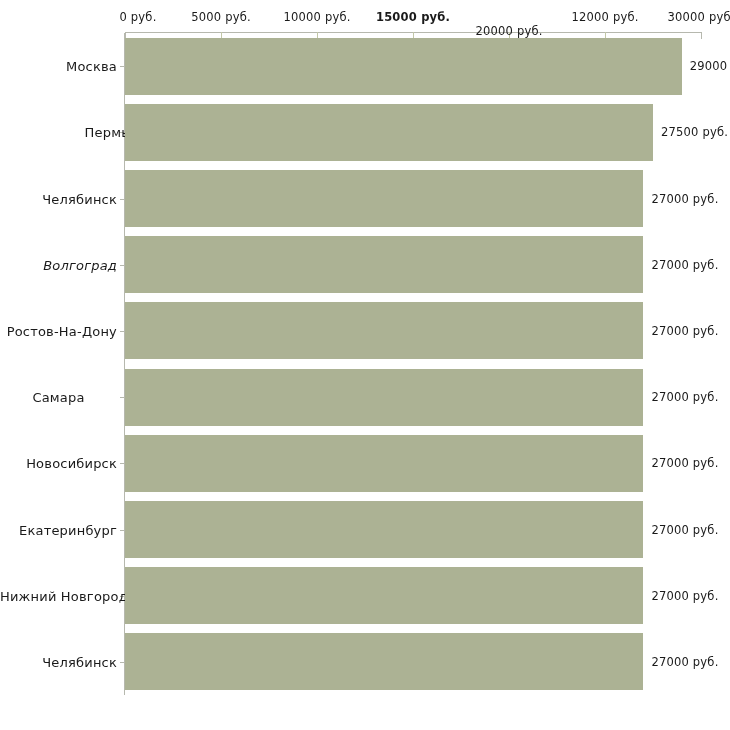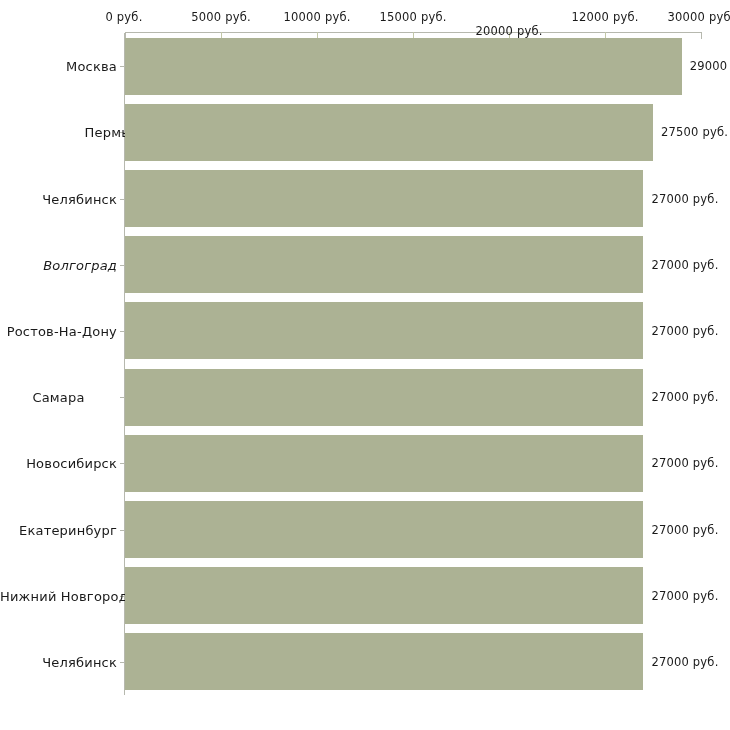--- a/index.html
+++ b/index.html
@@ -98,27 +98,27 @@
 </head>
 <body>
 
 <div id="chart-root">
 
   <div id="x-axis"></div>
   <div id="y-axis"></div>
 
   <div id="x-ticks-layer">
       <div class="x-tick edge" style="left: 124.5px; top: 32px;"></div>
-      <div class="x-tick-label" style="left: 124px; top: 10px;">0 руб.</div>
+      <div class="x-tick-label" style="left: 138px; top: 10px;">0 руб.</div>
       <div class="x-tick" style="left: 220.5px; top: 32px;"></div>
       <div class="x-tick-label" style="left: 221px; top: 10px;">5000 руб.</div>
       <div class="x-tick" style="left: 316.5px; top: 32px;"></div>
       <div class="x-tick-label" style="left: 317px; top: 10px;">10000 руб.</div>
       <div class="x-tick" style="left: 412.5px; top: 32px;"></div>
-      <div class="x-tick-label" style="left: 413px; top: 10px;">15000 руб.</div>
+      <div class="x-tick-label" style="left: 413px; top: 10px; font-weight: bold;">15000 руб.</div>
       <div class="x-tick" style="left: 508.5px; top: 32px;"></div>
       <div class="x-tick-label" style="left: 509px; top: 24px;">20000 руб.</div>
       <div class="x-tick" style="left: 604.5px; top: 32px;"></div>
       <div class="x-tick-label" style="left: 605px; top: 10px;">12000 руб.</div>
       <div class="x-tick edge" style="left: 700.5px; top: 32px;"></div>
       <div class="x-tick-label" style="left: 701px; top: 10px;">30000 руб.</div>
     </div>
   <div id="y-ticks-layer">
       <div class="y-tick" style="left: 120px; top: 66px;"></div>
       <div class="y-tick-label" style="left: 0px; width: 117px; top: 66.1px;">Москва</div>

